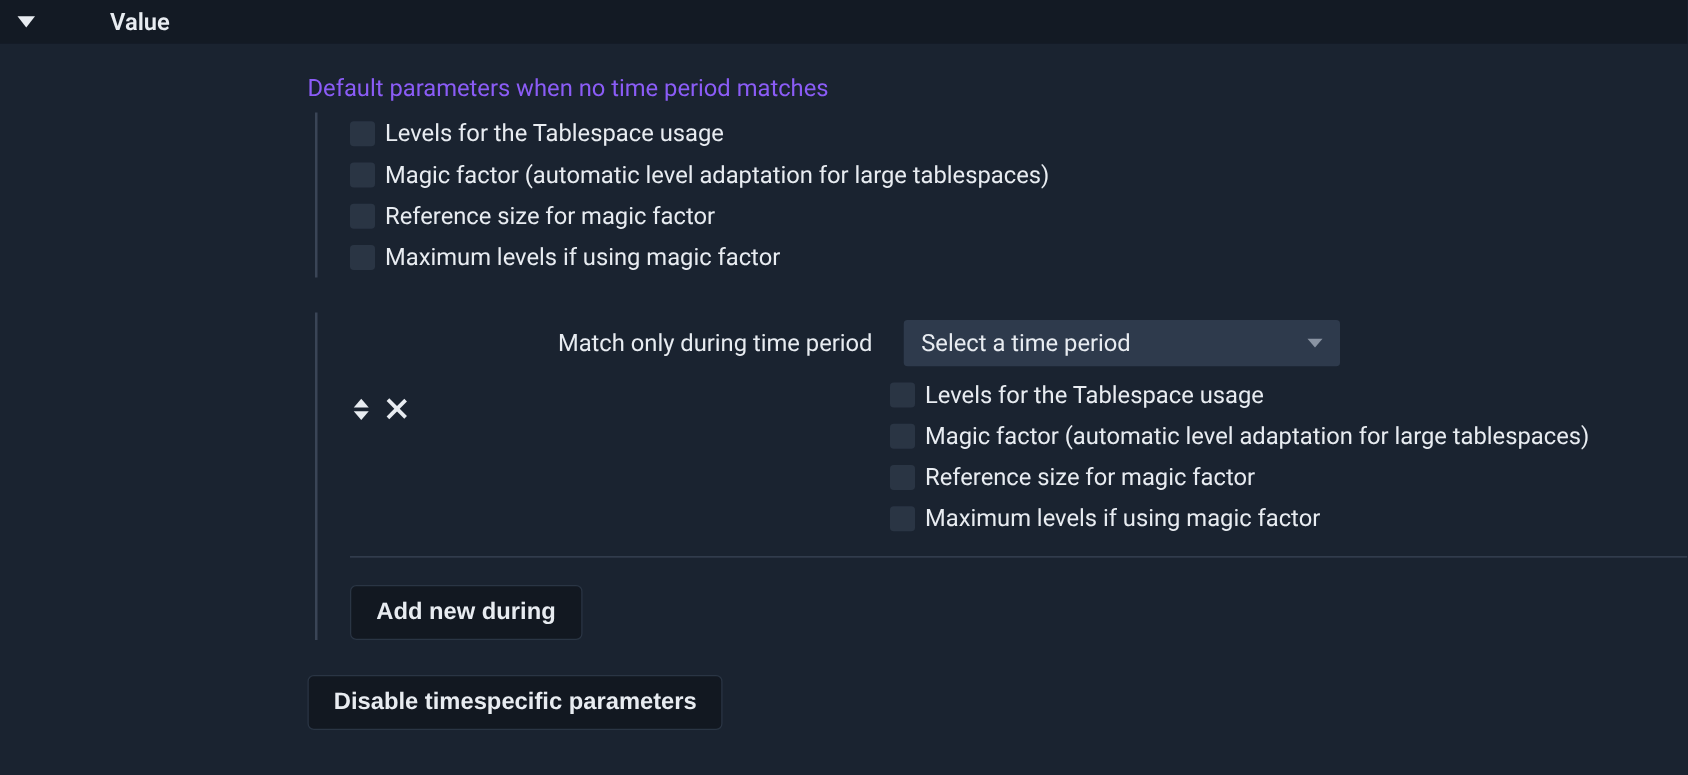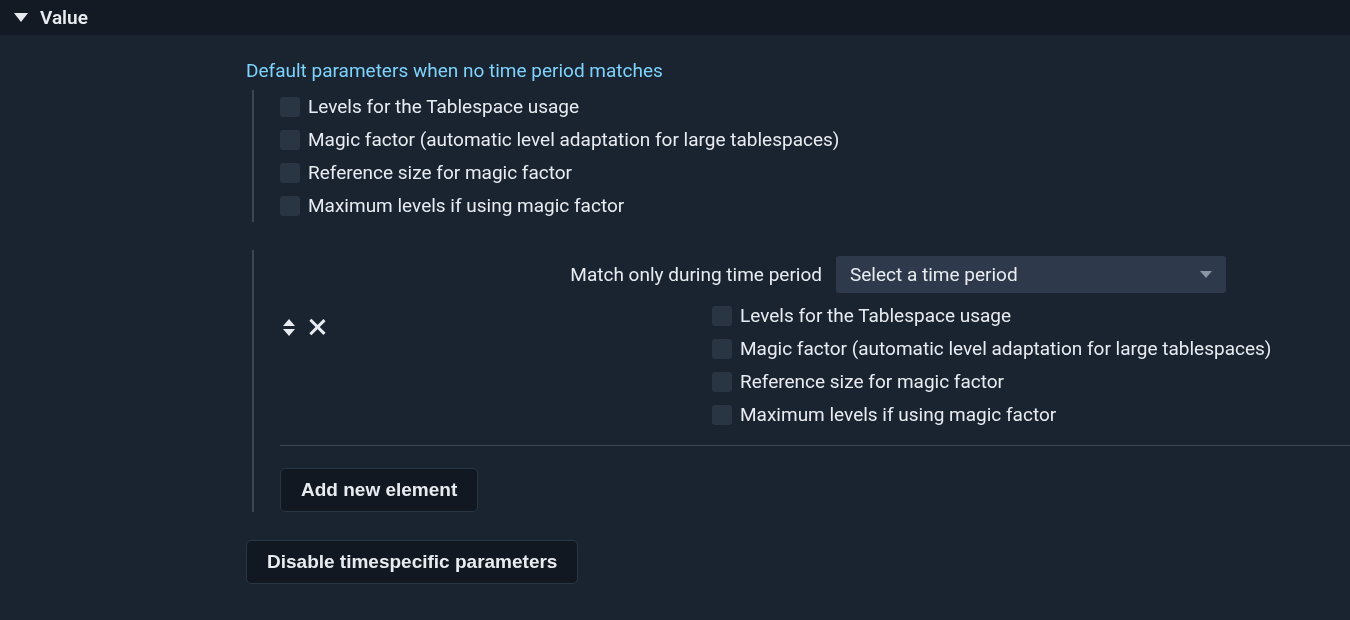--- a/index.html
+++ b/index.html
@@ -18,23 +18,23 @@
       display: flex;
       align-items: center;
       gap: 12px;
     }
     .triangle-down {
       width: 0; height: 0;
       border-left: 7px solid transparent;
       border-right: 7px solid transparent;
       border-top: 9px solid #e8ecf1;
     }
-    .header-title { font-weight: 600; }
+    .header-title { font-weight: 600; margin-left: 48px; }
     .content { padding: 24px 0 0 246px; }
-    .section-title { margin-bottom: 8px; color: #7dd3fc; }
+    .section-title { margin-bottom: 8px; color: #8b5cf6; }
     .indent-block {
       border-left: 2px solid #3a4556;
       margin-left: 6px;
       padding-left: 26px;
     }
     .check-row {
       display: flex;
       align-items: center;
       gap: 8px;
       padding: 5px 0;
@@ -98,37 +98,36 @@
       width: 2.5px;
       height: 20px;
       background: #e8ecf1;
     }
     .close-icon::before { transform: rotate(45deg); }
     .close-icon::after { transform: rotate(-45deg); }
     .tp-main { flex: 1; }
     .match-row {
       display: flex;
       align-items: center;
-      gap: 14px;
       margin-bottom: 6px;
-      justify-content: center;
     }
     .match-label {
       text-align: right;
       width: 360px;
     }
     .select {
       background: #2e3a4c;
       border-radius: 3px;
       padding: 7px 14px;
-      width: 390px;
+      width: 349px;
       display: flex;
       align-items: center;
       justify-content: space-between;
       cursor: pointer;
+      margin-left: 25px;
     }
     .select-caret {
       width: 0; height: 0;
       border-left: 6px solid transparent;
       border-right: 6px solid transparent;
       border-top: 7px solid #8a94a3;
     }
     .tp-options { padding-left: 374px; }
     .divider {
       border-top: 1px solid #3a4556;
@@ -212,20 +211,20 @@
           <div class="check-row">
             <div class="checkbox"></div>
             <span>Maximum levels if using magic factor</span>
           </div>
         </div>
       </div>
     </div>
 
     <div class="divider"></div>
 
-    <button class="btn">Add new element</button>
+    <button class="btn">Add new during</button>
   </div>
 
   <div class="btn-outer">
     <button class="btn">Disable timespecific parameters</button>
   </div>
 
 </div>
 
 </body></html>

